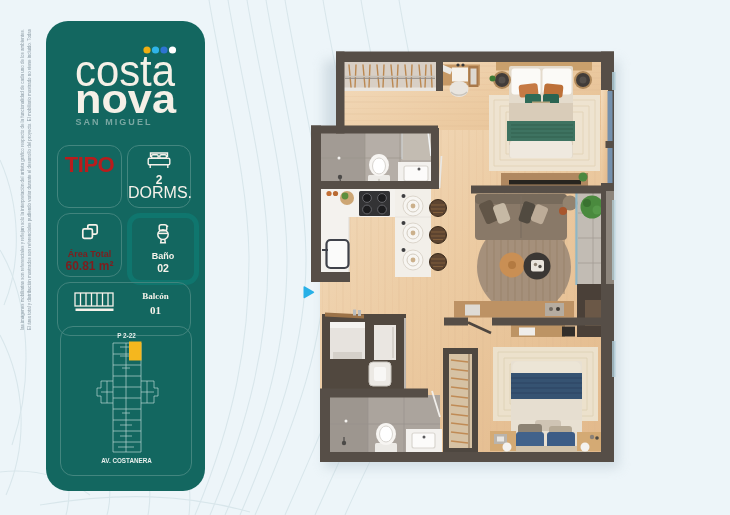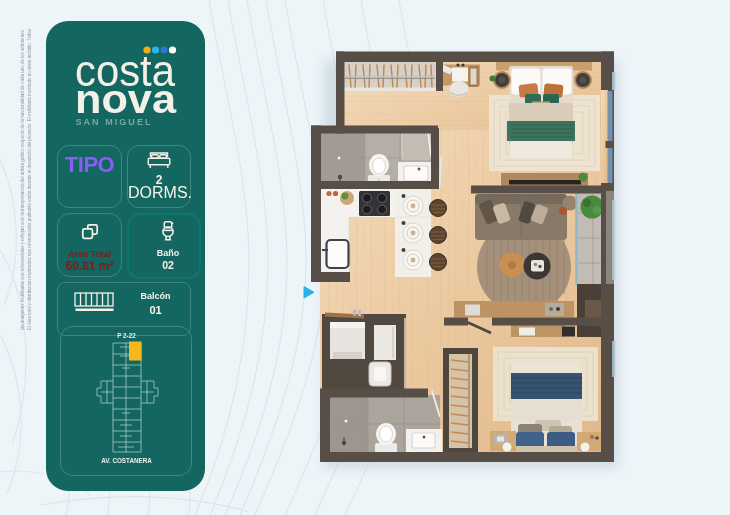--- a/index.html
+++ b/index.html
@@ -46,21 +46,21 @@
   <circle cx="109.5" cy="29" r="3.6" fill="#2fb4e9"></circle>
   <circle cx="118" cy="29" r="3.6" fill="#2e74d2"></circle>
   <circle cx="126.5" cy="29" r="3.6" fill="#ffffff"></circle>
 
   <text x="29" y="64.5" font-family="Liberation Sans,sans-serif" font-weight="400" font-size="44" fill="#f5f0e7" textLength="100" lengthAdjust="spacingAndGlyphs">costa</text>
   <text x="29" y="91.5" font-family="Liberation Sans,sans-serif" font-weight="700" font-size="41" fill="#f5f0e7" textLength="101" lengthAdjust="spacingAndGlyphs">nova</text>
 
   <text x="29.5" y="103.5" font-family="Liberation Sans,sans-serif" font-weight="700" font-size="9" fill="#79a7a2" letter-spacing="2.05">SAN MIGUEL</text>
 </svg>
 
-<div class="abs" style="left:57px;top:145px;width:63px;height:61px;border:1px solid #43867f;border-radius:12px;color:#8b5cf6;text-align:center;">
+<div class="abs" style="left:57px;top:145px;width:63px;height:61px;border:1px solid #43867f;border-radius:12px;color:#b91c1c;text-align:center;">
   <div style="font-weight:bold;font-size:22px;line-height:24px;margin-top:7px;letter-spacing:-0.5px;">TIPO</div>
 </div>
 
 <div class="abs" style="left:127px;top:145px;width:62px;height:61px;border:1px solid #43867f;border-radius:12px;color:#f6f2ea;text-align:center;">
   
   <svg width="24" height="19" viewBox="0 0 24 19" style="margin-top:5px" fill="none" stroke="#f6f2ea" stroke-width="1.4">
     <path d="M3.5,6 L3.5,2 L20.5,2 L20.5,6"></path>
     <rect x="4.6" y="3.8" width="6.6" height="3.4" rx="1.2"></rect>
     <rect x="12.8" y="3.8" width="6.6" height="3.4" rx="1.2"></rect>
     <rect x="1.2" y="7.2" width="21.6" height="6.6" rx="1.4"></rect>
@@ -73,33 +73,33 @@
 <div class="abs" style="left:57px;top:213px;width:63px;height:62px;border:1px solid #41847d;border-radius:13px;color:#7f1d1d;text-align:center;">
   
   <svg width="24" height="23" viewBox="0 0 24 23" style="margin-top:6px" fill="none" stroke="#f6f2ea" stroke-width="1.7">
     <path d="M9.8,8.8 L9.8,6.4 Q9.8,4.8 11.4,4.8 L17.6,4.8 Q19.2,4.8 19.2,6.4 L19.2,12.6 Q19.2,14.2 17.6,14.2 L14.4,14.2"></path>
     <rect x="4.8" y="8.8" width="9.6" height="9.6" rx="1.6"></rect>
   </svg>
   <div style="font-weight:bold;font-size:9px;line-height:10.5px;margin-top:2px;">Área Total</div>
   <div style="font-weight:bold;font-size:12px;line-height:13px;">60.81 m²</div>
 </div>
 
-<div class="abs" style="left:127px;top:213px;width:62px;height:62px;border:2px solid #0f766e;border-radius:13px;color:#f6f2ea;text-align:center;padding-left:8px;">
+<div class="abs" style="left:127px;top:213px;width:62px;height:62px;border:5px solid #0f766e;border-radius:13px;color:#f6f2ea;text-align:center;">
   
   <svg width="18" height="24" viewBox="0 0 18 24" style="margin-top:5px" fill="none" stroke="#f6f2ea" stroke-width="1.5">
     <rect x="5.2" y="1.8" width="7.6" height="6" rx="2"></rect>
     <path d="M12.8,3.2 L14.2,3.2 M3.8,11.6 a5.2,4.8 0 1 0 10.4,0 a5.2,4.8 0 1 0 -10.4,0 Z"></path>
     <path d="M3.9,10.4 L14.1,10.4"></path>
     <path d="M7.3,16.2 L6.7,19.8 L11.3,19.8 L10.7,16.2"></path>
   </svg>
   <div style="font-weight:bold;font-size:9px;line-height:10.5px;">Baño</div>
   <div style="font-weight:bold;font-size:10.5px;line-height:13px;">02</div>
 </div>
 
-<div class="abs" style="left:57px;top:282px;width:132px;height:52px;border:1px solid #41847d;border-radius:8px;color:#f6f2ea;">
+<div class="abs" style="left:57px;top:282px;width:132px;height:52px;border:1px solid #41847d;border-radius:13px;color:#f6f2ea;font-family:Liberation Serif, serif;">
 
   <svg width="42" height="21" viewBox="0 0 42 21" style="position:absolute;left:16px;top:9px" fill="none" stroke="#f6f2ea" stroke-width="1.3">
     <rect x="1" y="1" width="38" height="13"></rect>
     <path d="M6.5,1 L6.5,14 M12,1 L12,14 M17.5,1 L17.5,14 M23,1 L23,14 M28.5,1 L28.5,14 M34,1 L34,14"></path>
     <path d="M1.5,17.7 L39.5,17.7" stroke-width="2.6"></path>
   </svg>
   <div style="position:absolute;left:70px;top:8px;width:55px;text-align:center;font-weight:bold;font-size:9px;">Balcón</div>
   <div style="position:absolute;left:70px;top:21px;width:55px;text-align:center;font-weight:bold;font-size:11px;">01</div>
 </div>
 

